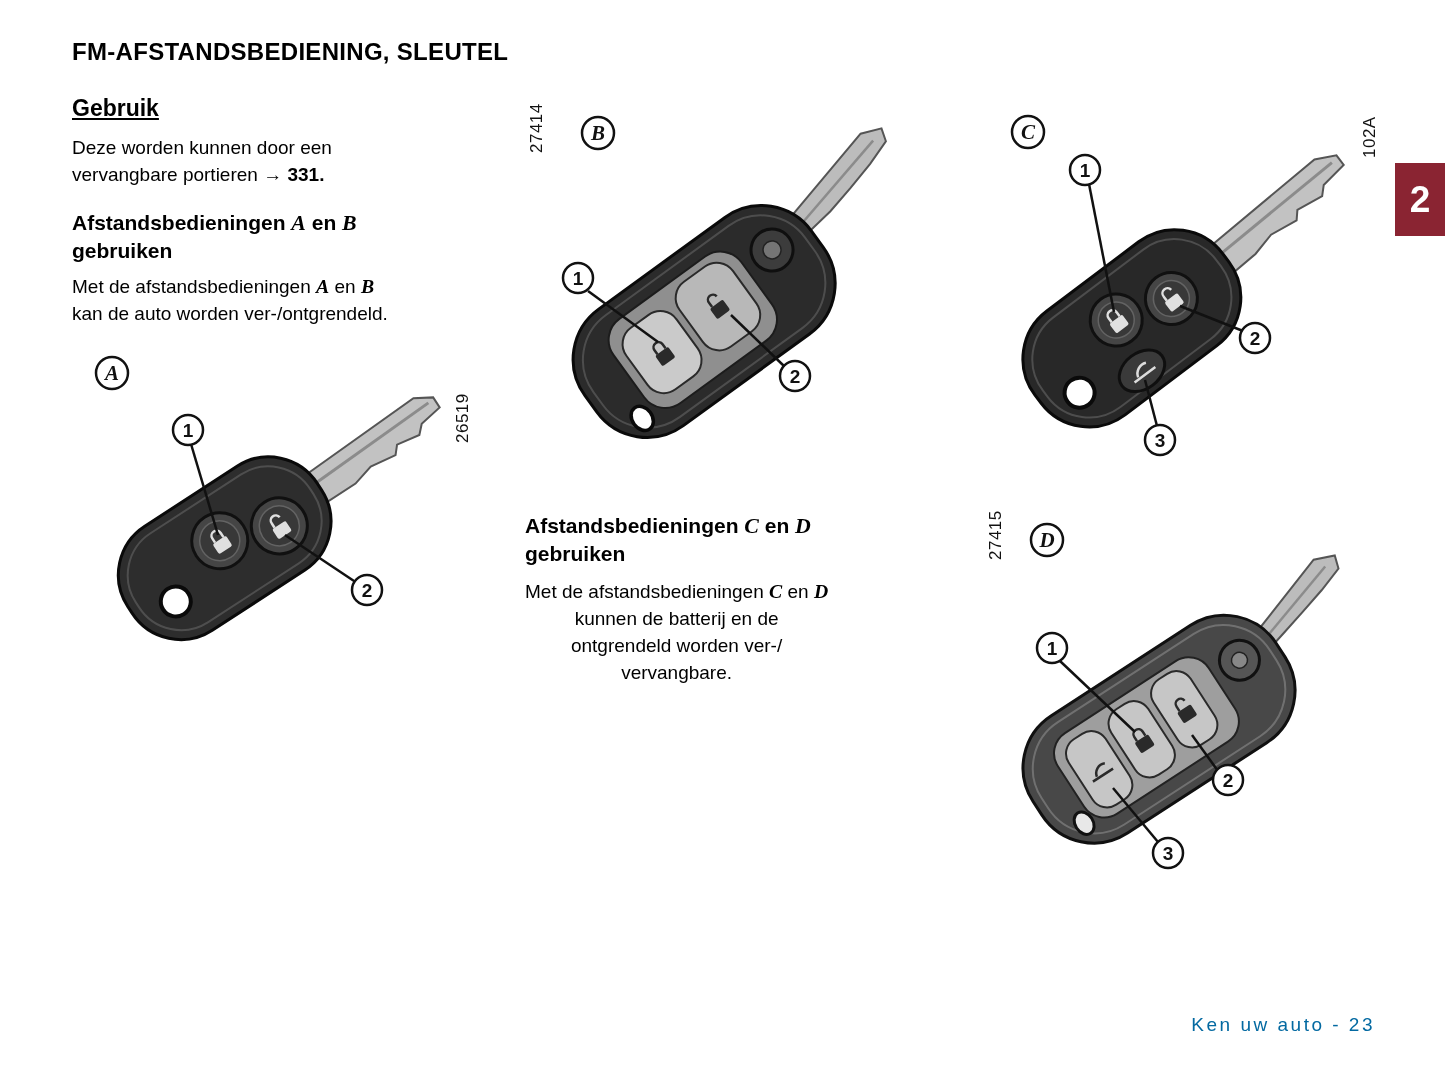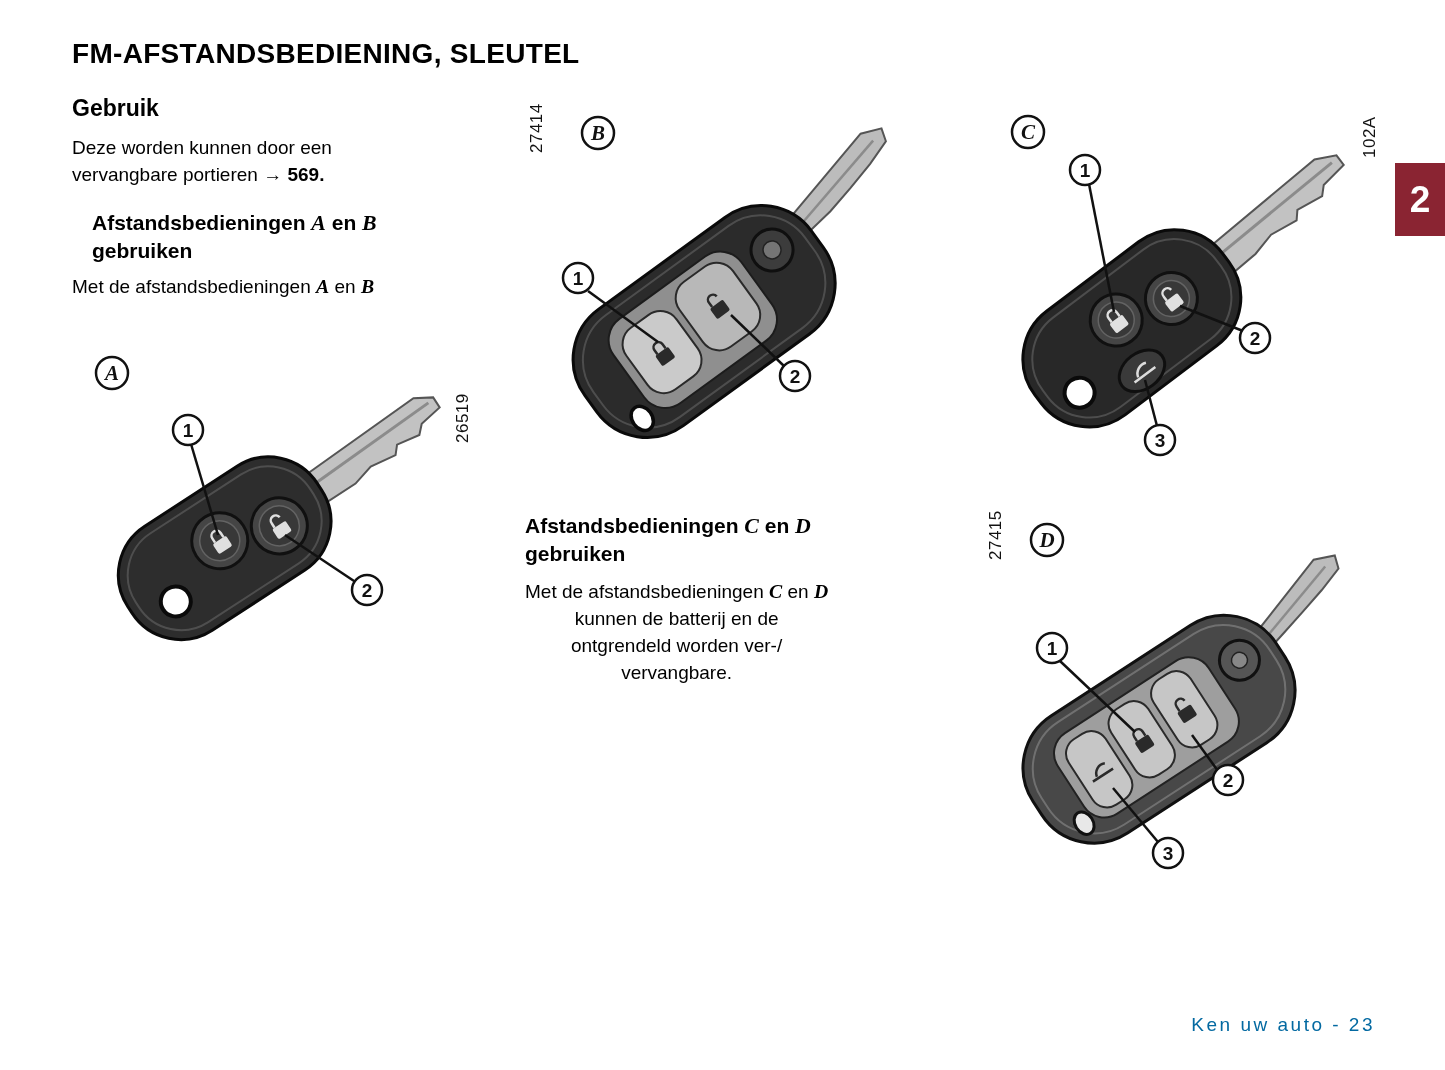--- a/index.html
+++ b/index.html
@@ -5,22 +5,22 @@
   * { margin:0; padding:0; box-sizing:border-box; }
   html,body { background:#ffffff; }
   body {
     position:relative;
     width:1445px; height:1070px;
     font-family:"Liberation Sans", sans-serif;
     color:#000;
     overflow:hidden;
   }
   .abs { position:absolute; }
-  .page-title { left:72px; top:38px; font-size:28px; font-weight:bold; letter-spacing:0.3px; }
-  .h2 { font-size:23px; font-weight:bold; }
+  .page-title { left:72px; top:38px; font-size:24px; font-weight:bold; letter-spacing:0.3px; }
+  .h2 { font-size:23px; font-weight:bold;text-decoration:underline; }
   .h3 { font-size:21px; font-weight:bold; line-height:28px; }
   .body-text { font-size:19px; line-height:27px; }
   .ref-letter {
     font-family:"Liberation Serif", serif;
     font-style:italic; font-weight:bold;
     font-size:1.04em;
   }
   .bold-ref { font-weight:bold; }
   .fig { position:absolute; }
   .fig svg { position:absolute; left:0; top:0; }
@@ -48,30 +48,31 @@
 </style>
 </head>
 <body>
 
 <h1 class="abs page-title">FM-AFSTANDSBEDIENING, SLEUTEL</h1>
 
 <h2 class="abs h2" style="left:72px; top:95px;">Gebruik</h2>
 
 <p class="abs body-text" style="left:72px; top:134px;">
   <span>Deze worden kunnen door een</span><br>
-  <span>vervangbare portieren </span><span class="bold-ref">→</span><span class="bold-ref"> 569.</span>
+  <span>vervangbare portieren </span><span class="bold-ref">→</span><span class="bold-ref"> 331.</span>
 </p>
 
-<h3 class="abs h3" style="left:72px; top:209px;margin-left:20px;">
+<h3 class="abs h3" style="left:72px; top:209px;">
   <span>Afstandsbedieningen </span><span class="ref-letter">A</span><span> en </span><span class="ref-letter">B</span><br>
   <span>gebruiken</span>
 </h3>
 
 <p class="abs body-text" style="left:72px; top:273px;">
   <span>Met de afstandsbedieningen </span><span class="ref-letter">A</span><span> en </span><span class="ref-letter">B</span><br>
+  <span>kan de auto worden ver-/ontgrendeld.</span>
 </p>
 
 <h3 class="abs h3" style="left:525px; top:512px;">
   <span>Afstandsbedieningen </span><span class="ref-letter">C</span><span> en </span><span class="ref-letter">D</span><br>
   <span>gebruiken</span>
 </h3>
 
 <p class="abs body-text" style="left:525px; top:578px;text-align:center;">
   <span>Met de afstandsbedieningen </span><span class="ref-letter">C</span><span> en </span><span class="ref-letter">D</span><br>
   <span>kunnen de batterij en de</span><br>

